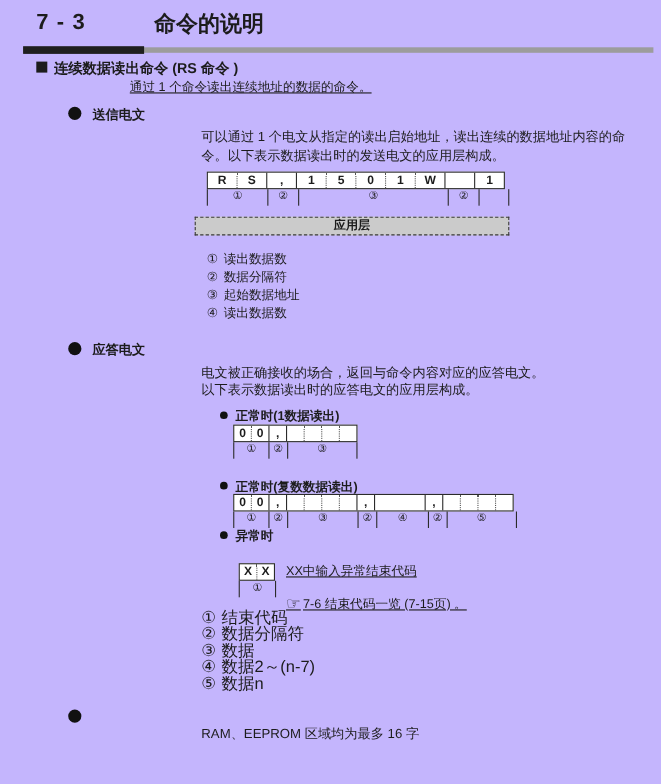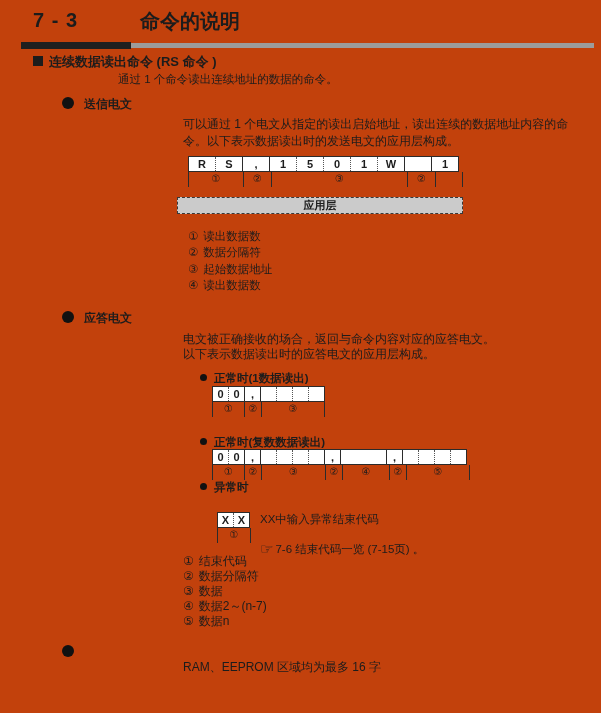--- a/index.html
+++ b/index.html
@@ -1,50 +1,50 @@
 <!DOCTYPE html>
 <html><head>
 <meta charset="utf-8">
 <style>
   html,body{margin:0;padding:0;background:#fff;}
   .page{
-    position:relative;width:601px;height:713px;background:#c2410c;overflow:hidden;
+    position:relative;width:601px;height:713px;background:#c4b5fd;overflow:hidden;
     font-family:"Liberation Sans","DejaVu Sans",sans-serif;color:#1c1c1c;
   }
   .abs{position:absolute;white-space:nowrap;}
   
   .sec-num{font-size:20px;font-weight:600;letter-spacing:1px;}
   .sec-title{font-size:20px;font-weight:700;}
   .rule-gray{position:absolute;left:21px;top:43px;width:573px;height:5px;background:#9c9c9c;}
   .rule-dark{position:absolute;left:21px;top:42px;width:110px;height:7px;background:#1f1f1f;}
   
   .h2{font-size:13px;font-weight:700;}
   .sq{display:inline-block;width:10px;height:10px;background:#1c1c1c;margin-right:6px;}
-  .body11{font-size:11.5px;}
+  .body11{font-size:11.5px;text-decoration:underline;}
   .body12{font-size:12px;}
   .bullet-line{font-size:12px;font-weight:700;}
   .dot{display:inline-block;width:12px;height:12px;border-radius:50%;background:#111;margin-right:10px;vertical-align:-1px;}
   .sdot{display:inline-block;width:7px;height:7px;border-radius:50%;background:#111;margin-right:7px;vertical-align:1px;}
   .subhead{font-size:11.5px;font-weight:700;}
   
   .msgtable{position:absolute;}
   .trow{display:flex;border:1px solid #2b2b2b;background:#fff;width:max-content;}
   .cell{width:26px;height:14px;text-align:center;font-size:11px;line-height:14px;font-weight:600;border-left:1px solid #2b2b2b;}
   .cell.first{border-left:none;}
   .cell.dotted{border-left:1px dotted #555;}
   .cell.sm{width:15px;}
   .cell.wide{width:45px;}
   .lrow{display:flex;width:max-content;}
   .lcell{height:15px;text-align:center;font-size:10px;line-height:14px;border-left:1px solid #2b2b2b;}
   .lcell.lastb{border-right:1px solid #2b2b2b;}
   
   .applayer{position:absolute;left:177px;top:197px;width:284px;height:15px;background:#cbcbcb;
     border:1px dashed #3a3a3a;text-align:center;font-size:11px;font-weight:700;line-height:15px;}
   .legend{position:absolute;font-size:11.5px;line-height:16.4px;white-space:nowrap;}
-  .legend2{position:absolute;font-size:12px;line-height:15px;white-space:nowrap;}
+  .legend2{position:absolute;font-size:15px;line-height:15px;white-space:nowrap;}
   .marker{margin-right:5px;}
   .hand{font-size:15px;font-weight:700;margin-right:2px;vertical-align:-1px;}
 </style>
 </head>
 <body>
 
 <div class="page">
 
   <div class="abs sec-num" style="left:33px;top:9px;">7 - 3</div>
   <div class="abs sec-title" style="left:140px;top:8px;">命令的说明</div>

